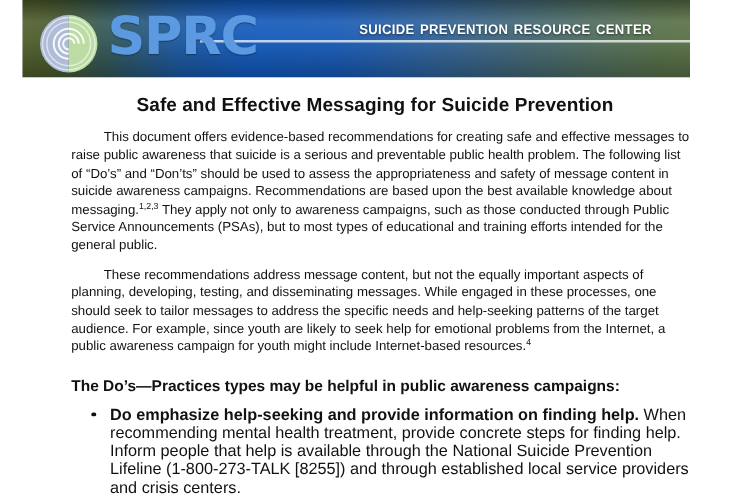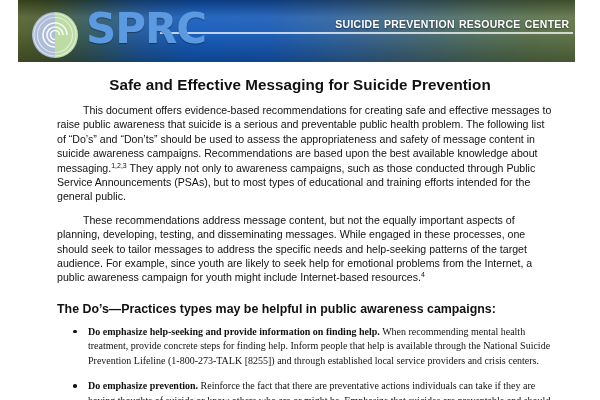--- a/index.html
+++ b/index.html
@@ -13,21 +13,21 @@
     height: 400px;
     overflow: hidden;
     font-family: "Liberation Sans", sans-serif;
     color: #000000;
     -webkit-font-smoothing: antialiased;
   }
 
   
   .banner {
     position: relative;
-    width: 600px;
+    width: 552px;
     height: 62px;
     background: #ffffff;
     overflow: hidden;
   }
   .banner-bg {
     position: absolute;
     left: 18px;
     top: 0;
     width: 557px;
     height: 62px;
@@ -147,22 +147,22 @@
   }
   ul.bullets {
     margin: 8px 0 0 0;
     padding: 0;
     list-style: none;
   }
   ul.bullets > li {
     position: relative;
     margin: 0 0 11px 0;
     padding-left: 31px;
-    font-family: Liberation Serif, serif;
-    font-size: 10px;
+    font-family: Liberation Sans, sans-serif;
+    font-size: 13px;
     line-height: 14.4px;
     color: #111111;
   }
   ul.bullets > li .dot {
     position: absolute;
     left: 16px;
     top: 5px;
     width: 3.5px;
     height: 3.5px;
     border-radius: 50%;

